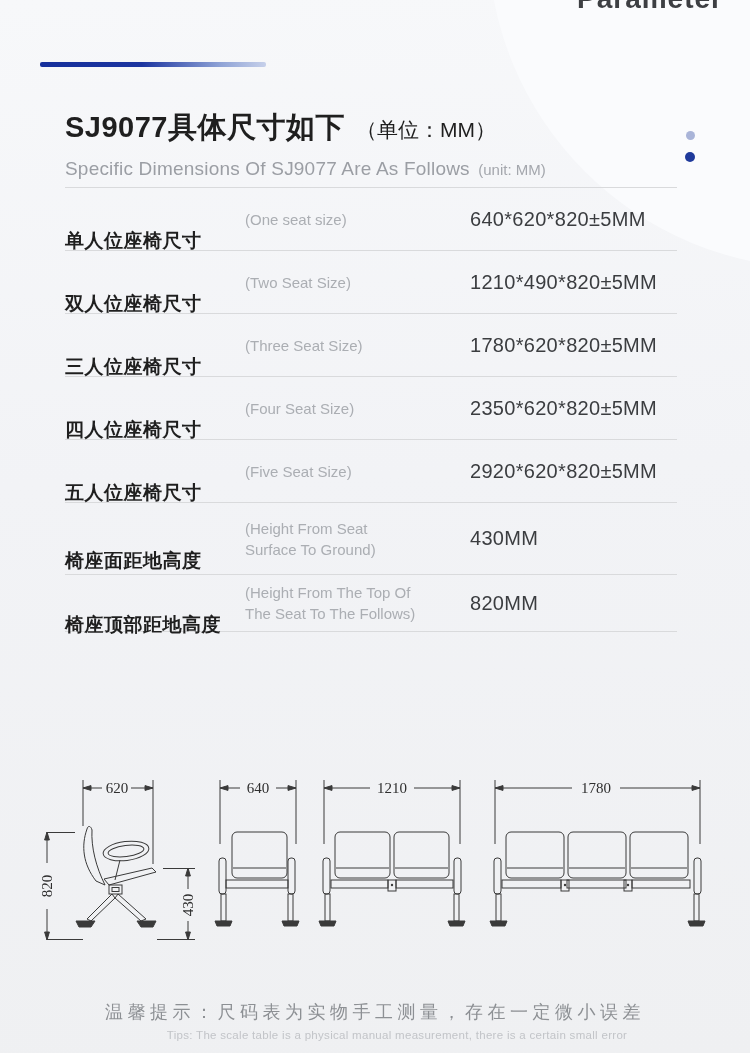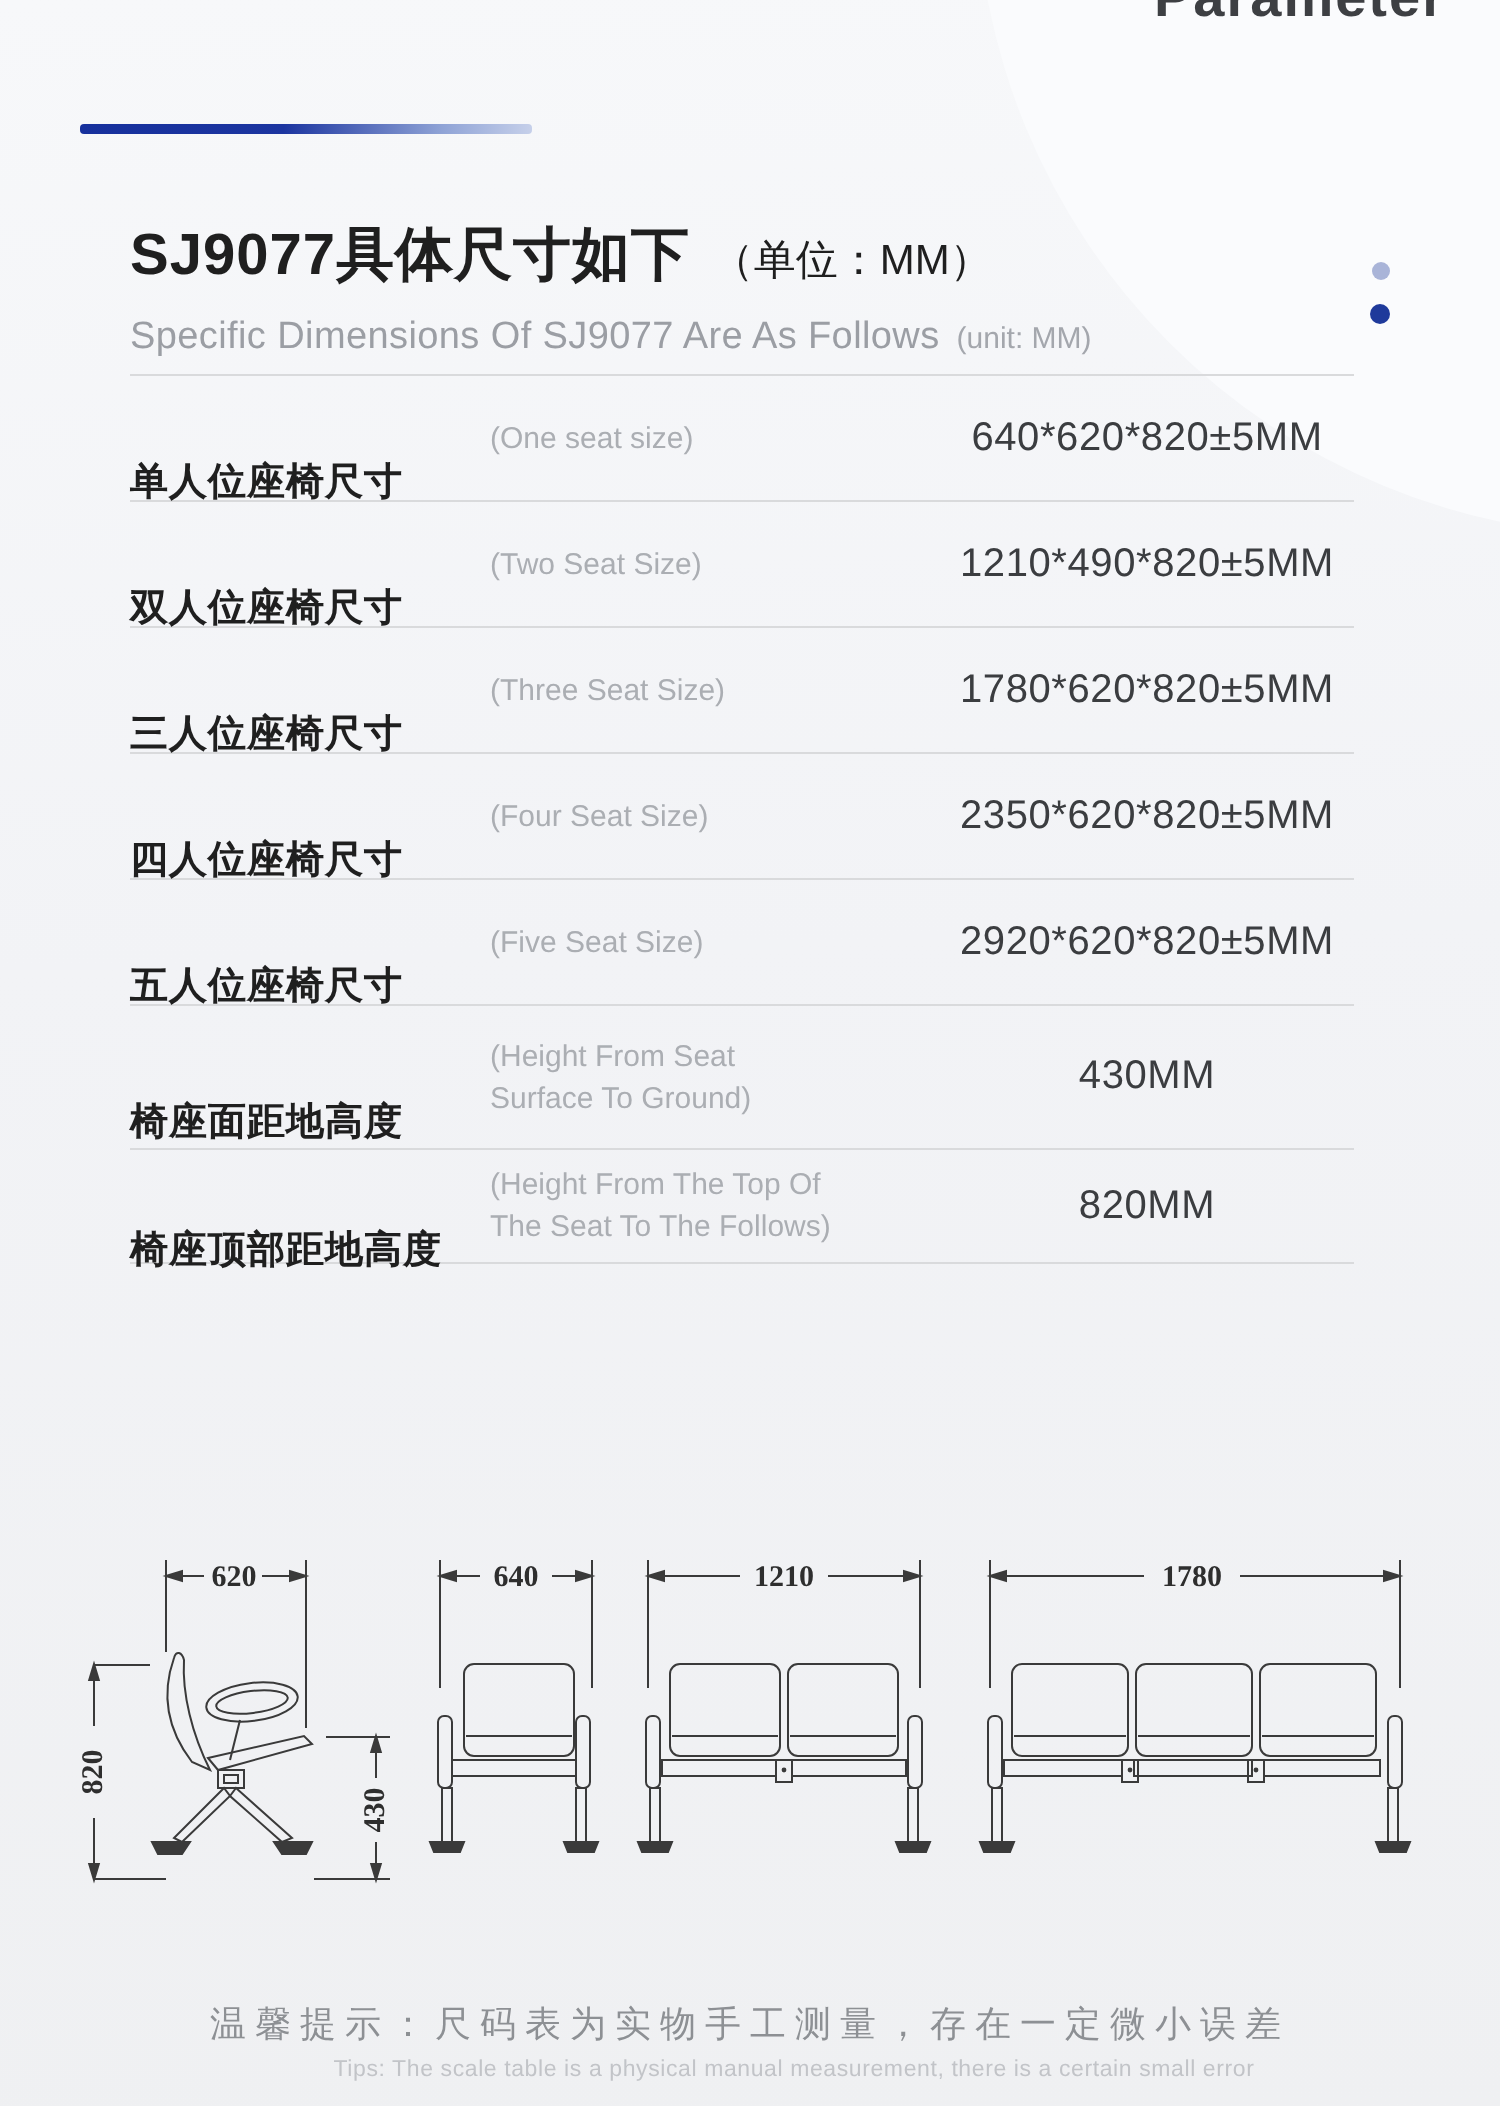--- a/index.html
+++ b/index.html
@@ -37,23 +37,23 @@
   .subtitle { position:absolute; left:65px; top:158px; white-space:nowrap; color:#9b9ea4; }
   .subtitle-en { font-size:19px; letter-spacing:0.2px; }
   .subtitle-unit { font-size:15px; margin-left:4px; color:#a4a7ad; }
 
   .spec-table { position:absolute; left:65px; top:187px; width:612px; border-top:1px solid #d9dadc; }
   .row { display:flex; align-items:center; border-bottom:1px solid #d9dadc; height:63px; }
   .row:nth-child(6) { height:72px; }
   .row:nth-child(7) { height:57px; }
   .c-label { width:180px; font-size:19px; font-weight:700; color:#1f1f1f; letter-spacing:0.5px;margin-top:44px; }
   .c-en { width:225px; font-size:15px; color:#abaeb3; white-space:pre-line; line-height:1.4; }
-  .c-val { flex:1; font-size:20px; color:#3b3d40; letter-spacing:0.3px;text-align:center; }
-
-  .drawings { position:absolute; left:0; top:772px; width:750px; height:185px;font-weight:bold; }
+  .c-val { flex:1; font-size:20px; color:#3b3d40; letter-spacing:0.3px; }
+
+  .drawings { position:absolute; left:0; top:772px; width:750px; height:185px; }
   .drawing { position:absolute; top:0; }
   .dwg-side  { left:25px; }
   .dwg-one   { left:212px; }
   .dwg-two   { left:318px; }
   .dwg-three { left:486px; }
   .dim-text { font-family:"Liberation Serif","DejaVu Serif",serif; font-size:15px; fill:#2e2e2e; }
 
   .tips { position:absolute; left:0; top:1000px; width:750px; text-align:center; }
   .tips-zh { font-size:18px; color:#8d9094; letter-spacing:4.5px; }
   .tips-en { font-size:11.5px; color:#c2c4c8; margin-top:5px; letter-spacing:0.3px;padding-left:44px; }

